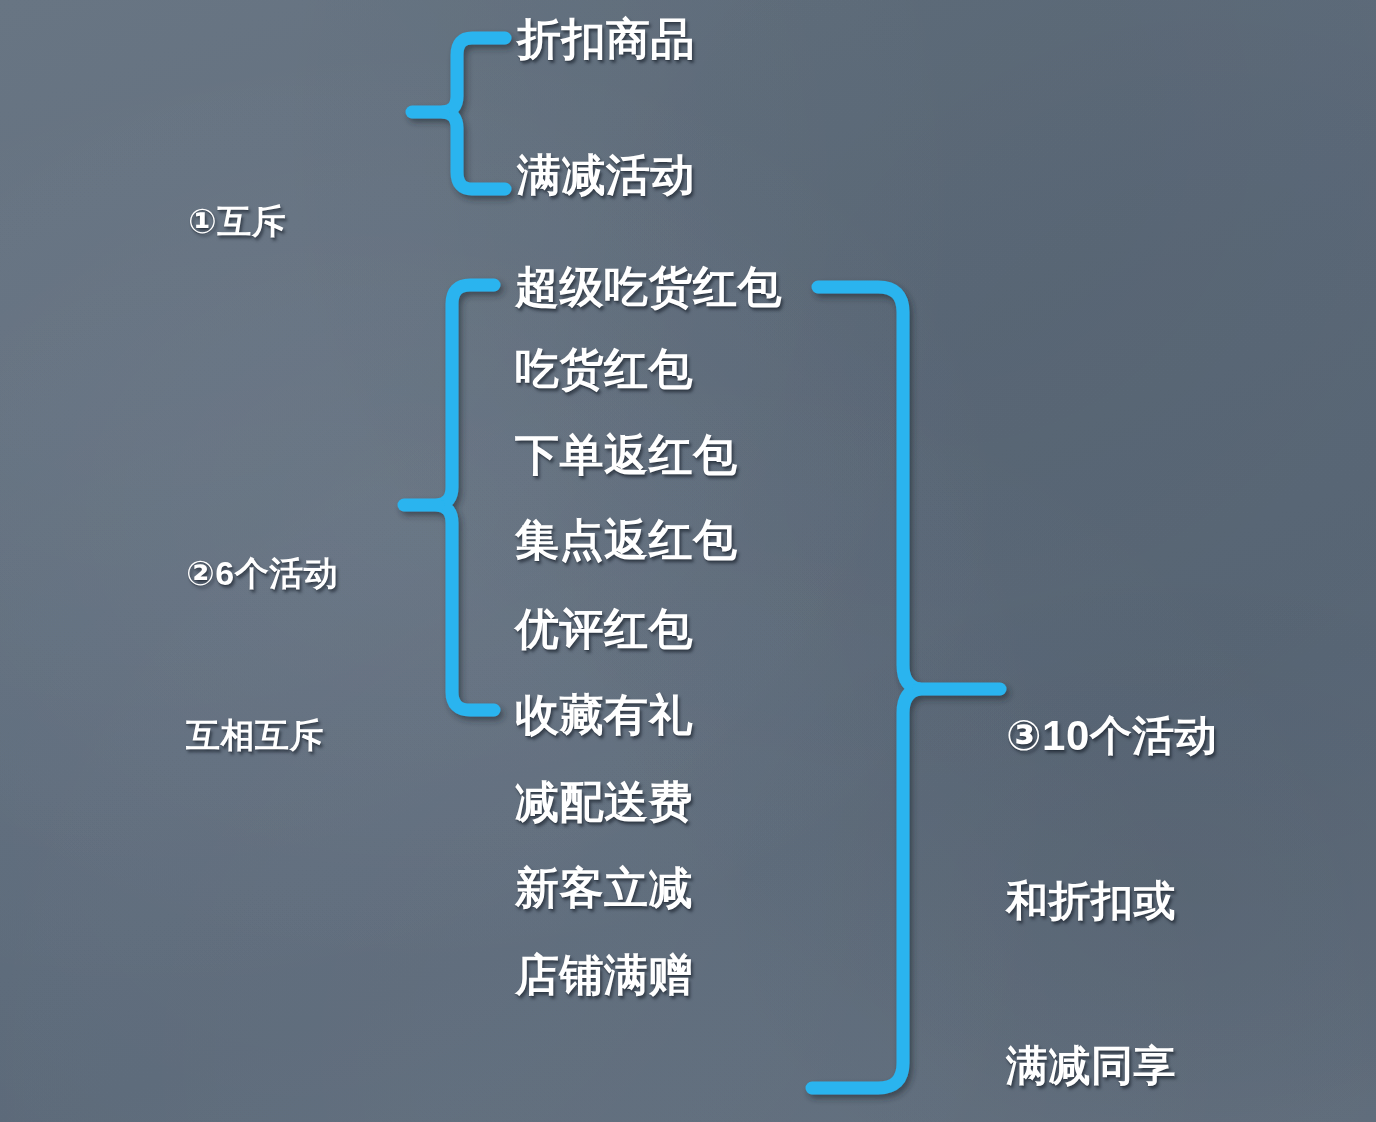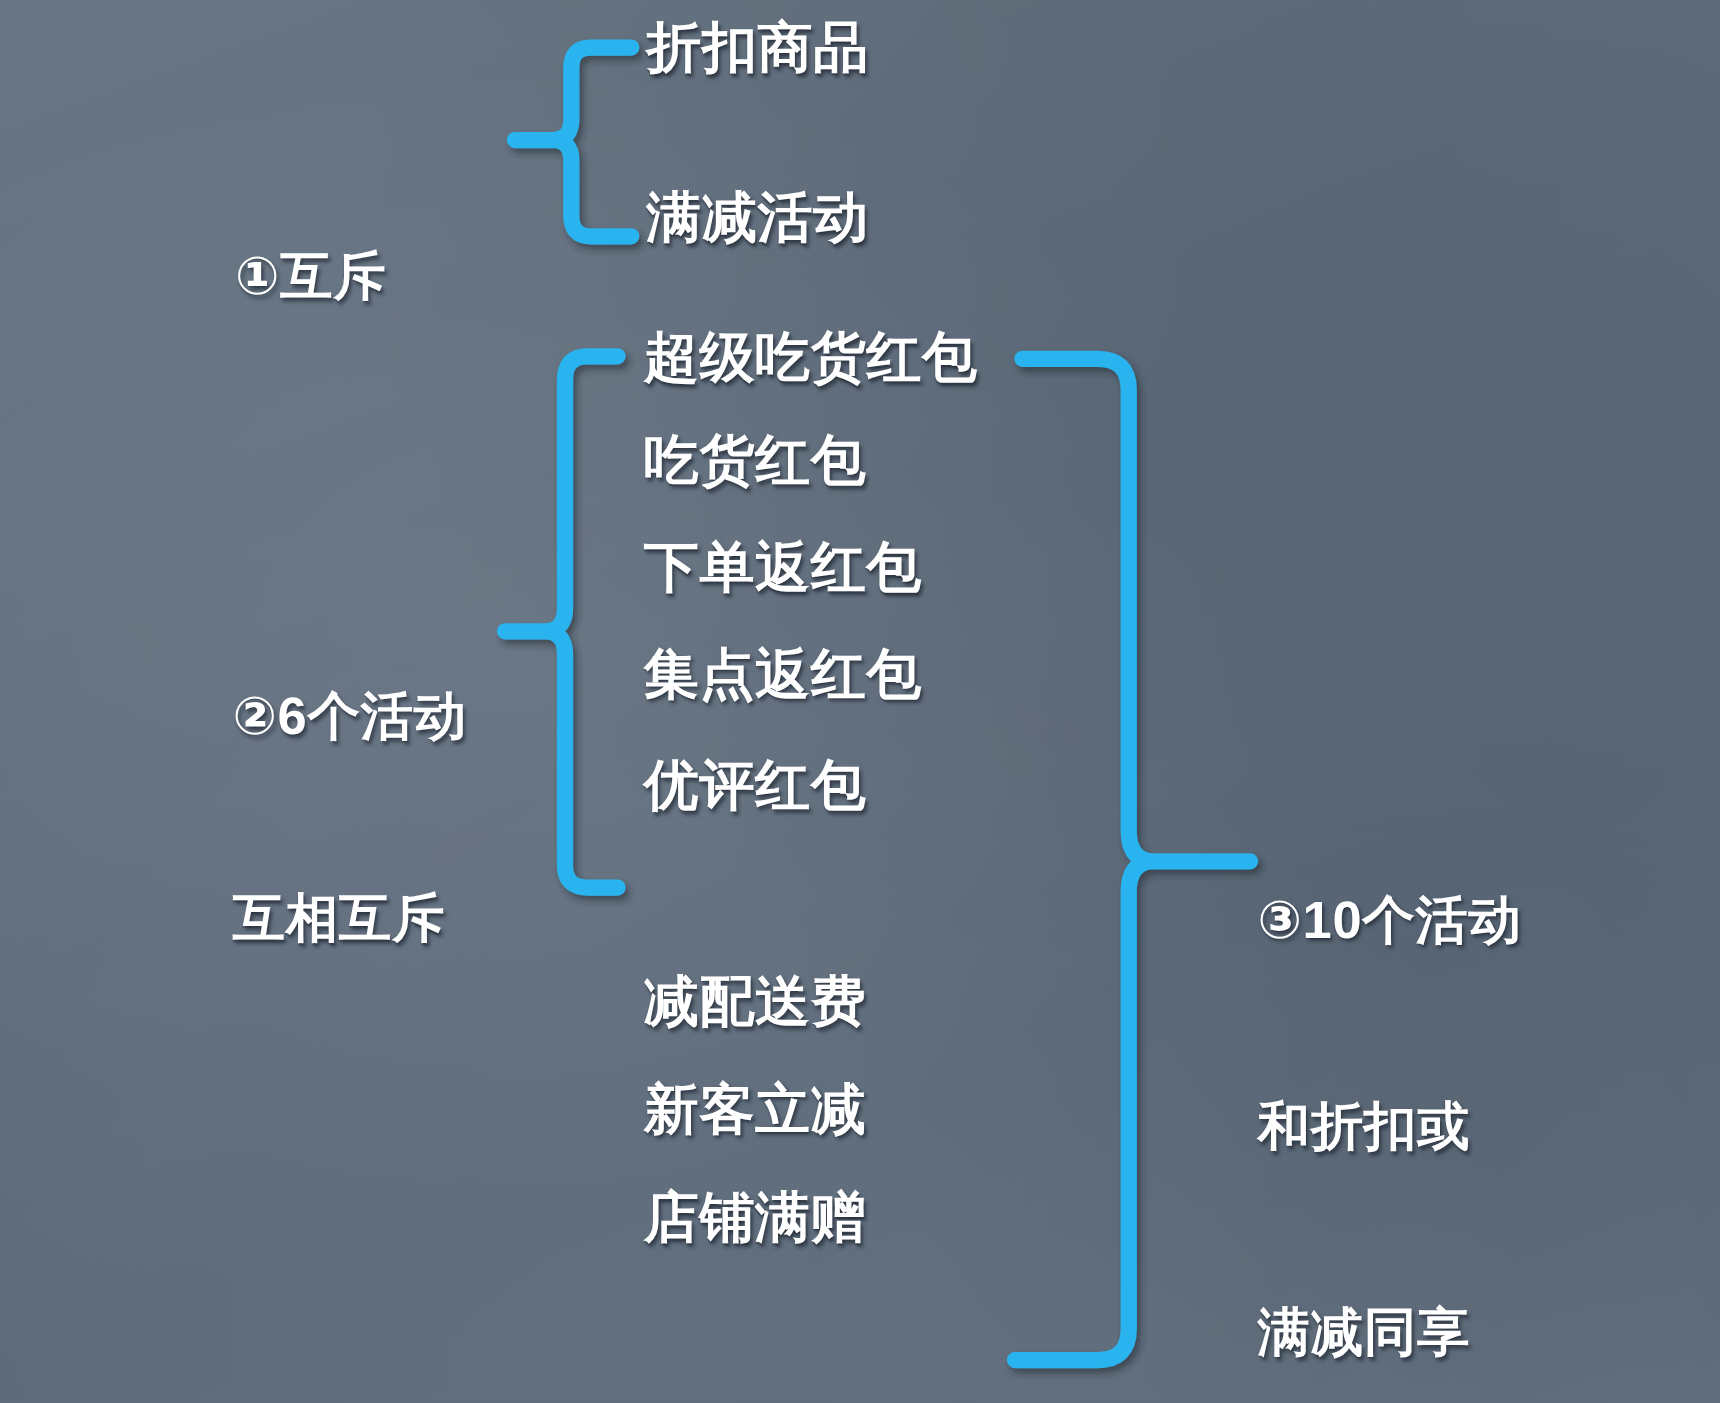--- a/index.html
+++ b/index.html
@@ -33,21 +33,21 @@
     position:absolute;
     color:#ffffff;
     font-weight:bold;
     white-space:pre;
     letter-spacing:0.5px;
     text-shadow:
       2px 3px 3px rgba(20,28,38,0.55),
       0 1px 1px rgba(20,28,38,0.35);
   }
   .item{font-size:44px;line-height:44px;font-family:Liberation Mono, monospace;}
-  .grouplabel{font-size:42px;line-height:54px;}
+  .grouplabel{font-size:34px;line-height:54px;}
   .rightlabel{font-size:42px;line-height:55px;}
 
   svg.brackets{
     position:absolute;left:0;top:0;
     width:1376px;height:1122px;
     pointer-events:none;
   }
 </style>
 </head>
 <body>
@@ -124,20 +124,21 @@
   <div class="txt item" style="left:515px; top:268px;">超级吃货红包</div>
 
   <div class="txt item" style="left:515px; top:436px;">下单返红包</div>
 
   <div class="txt item" style="left:515px; top:350px;">吃货红包</div>
 
   <div class="txt item" style="left:515px; top:521px;">集点返红包</div>
 
   <div class="txt item" style="left:515px; top:610px;">优评红包</div>
 
+  <div class="txt item" style="left:515px; top:696px;">收藏有礼</div>
 
   <div class="txt item" style="left:515px; top:783px;">减配送费</div>
 
   <div class="txt item" style="left:515px; top:869px;">新客立减</div>
 
   <div class="txt item" style="left:515px; top:956px;">店铺满赠</div>
 
 
 </div>
 

